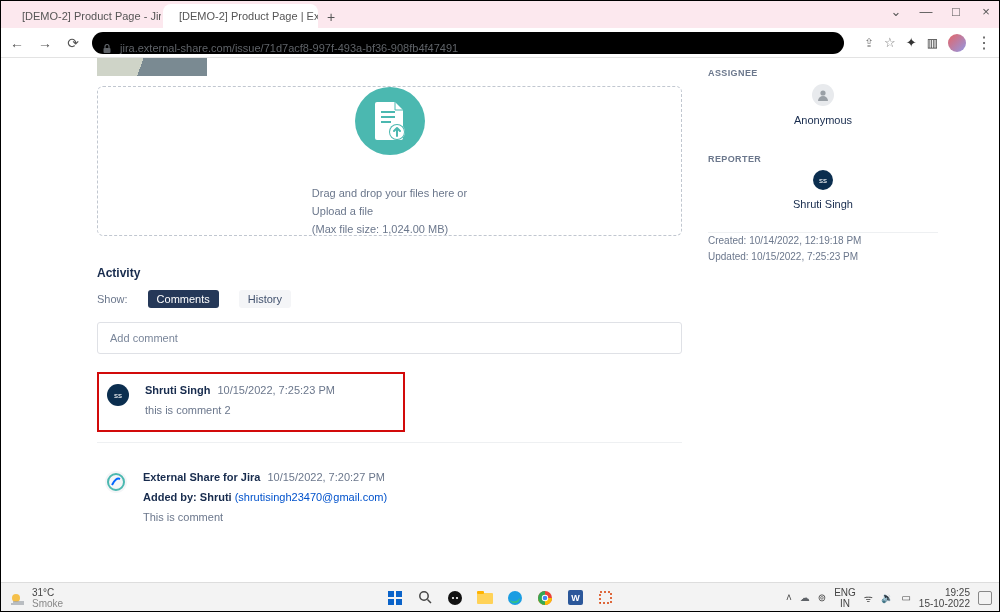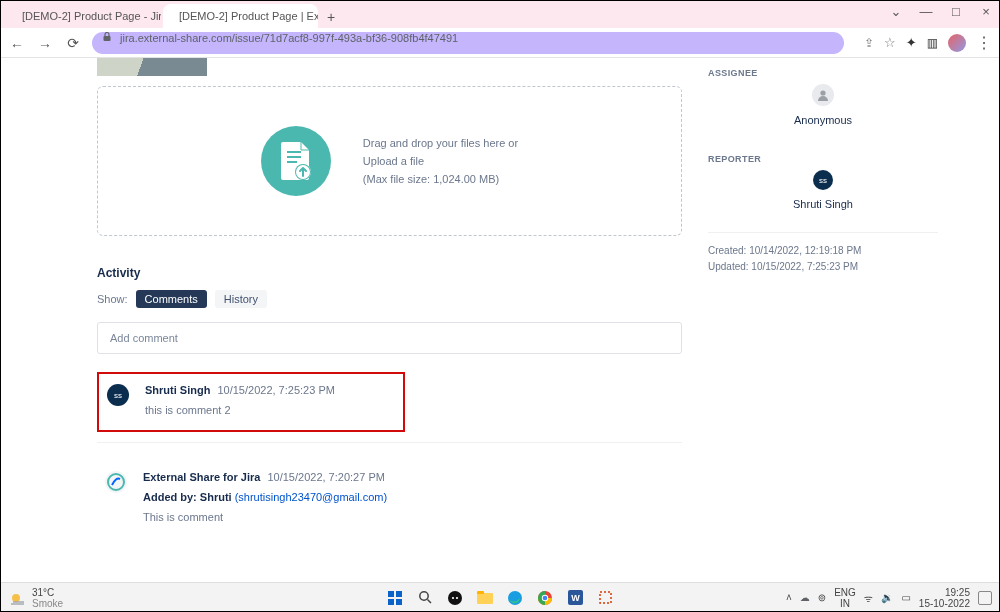--- a/index.html
+++ b/index.html
@@ -12,43 +12,43 @@
   .tab { height: 24px; display: flex; align-items: center; gap: 6px; padding: 0 10px; font-size: 11px; color: #555; border-top-left-radius: 8px; border-top-right-radius: 8px; margin-right: 2px; max-width: 155px; overflow: hidden; white-space: nowrap; }
   .tab.inactive { background: #fce8ee; }
   .tab.active { background: #fff; }
   .tab .favi { width: 12px; height: 12px; display: inline-block; }
   .newtab { width: 22px; height: 22px; display: flex; align-items: center; justify-content: center; color: #555; font-size: 14px; }
   .win-controls { position: absolute; right: 6px; top: 4px; display: flex; gap: 14px; color: #555; font-size: 13px; }
   .win-controls span { width: 16px; text-align: center; }
 
   .toolbar { height: 30px; background: #fff; border-bottom: 1px solid #e3e3e3; display: flex; align-items: center; padding: 0 8px; gap: 10px; }
   .nav-btn { color: #555; font-size: 14px; width: 18px; text-align: center; }
-  .url-bar { flex: 1; height: 22px; background: #c4b5fd; border-radius: 11px; display: flex; align-items: flex-start; padding: 0 10px; gap: 8px; font-size: 11px; color: #5f6368; }
+  .url-bar { flex: 1; height: 22px; background: #000000; border-radius: 11px; display: flex; align-items: flex-end; padding: 0 10px; gap: 8px; font-size: 11px; color: #5f6368; }
   .lock { width: 10px; height: 10px; }
   .right-icons { display: flex; align-items: center; gap: 10px; margin-left: 10px; }
   .avatar-circle { width: 18px; height: 18px; border-radius: 50%; background: linear-gradient(135deg,#e66465,#9198e5); }
 
   
   .page { position: absolute; top: 58px; left: 0; right: 0; bottom: 30px; background: #fff; overflow: hidden; }
   .scrollbar-vert { position: absolute; right: 2px; top: 58px; width: 10px; height: 520px; background: #f1f1f1; }
   .scroll-thumb { position: absolute; right: 2px; top: 260px; width: 10px; height: 120px; background: #c1c1c1; border-radius: 2px; }
 
   .main-col { position: absolute; left: 97px; top: 0; width: 585px; }
   .side-col { position: absolute; left: 708px; top: 0; width: 230px; font-size: 11px; color: #5e6c84; }
 
   
   .thumb { width: 110px; height: 18px; background: linear-gradient(110deg,#cfd4c8 40%,#7a8a92 40%); margin-top: 0px; }
   .section-h { font-size: 12px; font-weight: 600; color: #172b4d; margin-top: 24px; }
-  .dropzone { border: 1.5px dashed #c1c7d0; border-radius: 6px; height: 150px; margin-top: 10px; display: flex; align-items: center; justify-content: center; gap: 32px; }
+  .dropzone { border: 1.5px dashed #c1c7d0; border-radius: 6px; height: 150px; margin-top: 10px; display: flex; align-items: center; justify-content: center; gap: 32px; flex-direction: column; }
   .file-badge { width: 70px; height: 70px; border-radius: 50%; background: #4bb8b0; display: flex; align-items: center; justify-content: center; }
   .dz-text { font-size: 11px; color: #6b778c; }
   .dz-text .link { color: #6b778c; display: block; margin: 6px 0; }
 
   
-  .tabs-row { margin-top: 10px; display: flex; align-items: center; gap: 8px; font-size: 11px; }
+  .tabs-row { margin-top: 10px; display: flex; align-items: center; gap: 20px; font-size: 11px; }
   .tabs-row .lbl { color: #6b778c; }
   .pill { padding: 3px 9px; border-radius: 3px; background: #f4f5f7; color: #42526e; }
   .pill.active { background: #253858; color: #fff; }
   .add-comment { margin-top: 14px; border: 1px solid #dfe1e6; border-radius: 3px; padding: 9px 12px; font-size: 11px; color: #7a869a; }
 
   .comment-block { margin-top: 18px; padding: 10px 10px 14px 10px; position: relative; }
   .comment-block.hl { border: 2px solid #d20a0a; }
   .c-avatar { position: absolute; left: 8px; top: 10px; width: 22px; height: 22px; border-radius: 50%; background: #0b2e4f; color: #fff; font-size: 8px; display: flex; align-items: center; justify-content: center; }
   .c-avatar.app { background: #f4f5f7; }
   .c-body { margin-left: 36px; font-size: 11px; }
@@ -58,21 +58,21 @@
   .c-body .added { margin-top: 8px; color: #172b4d; font-weight: 600; }
   .c-body .email { color: #0052cc; font-weight: 400; }
   .divider { height: 1px; background: #eef0f2; margin-top: 10px; }
 
   
   .side-h { font-size: 9px; font-weight: 700; color: #6b778c; letter-spacing: 0.4px; margin-top: 10px; }
   .side-row { display: flex; align-items: center; gap: 8px; margin-top: 6px; flex-direction: column; }
   .anon-av { width: 22px; height: 22px; border-radius: 50%; background: #e8eaed; display: flex; align-items: center; justify-content: center; color: #9aa0a6; }
   .rep-av { width: 20px; height: 20px; border-radius: 50%; background: #0b2e4f; color: #fff; font-size: 8px; display: flex; align-items: center; justify-content: center; }
   .side-val { font-size: 11px; color: #172b4d; }
-  .side-meta { margin-top: 22px; font-size: 10px; color: #6b778c; line-height: 1.6; border-top: 1px solid #eef0f2; padding-top: 10px; }
+  .side-meta { margin-top: 22px; font-size: 10px; color: #6b778c; line-height: 1.6; border-top: 1px solid #eef0f2; padding-top: 0; }
 
   
   .taskbar { position: absolute; left: 0; right: 0; bottom: 0; height: 30px; background: #f3f3f3; border-top: 1px solid #ddd; display: flex; align-items: center; font-size: 10px; color: #444; }
   .weather { display: flex; align-items: center; gap: 6px; padding-left: 8px; }
   .wicon { width: 18px; height: 18px; }
   .tb-center { position: absolute; left: 50%; transform: translateX(-50%); display: flex; align-items: center; gap: 10px; }
   .tb-center .tb-icon { width: 20px; height: 20px; display:flex; align-items:center; justify-content:center; }
   .tb-right { position: absolute; right: 8px; display: flex; align-items: center; gap: 8px; }
   .tb-right .clock { text-align: right; line-height: 1.1; }
 

